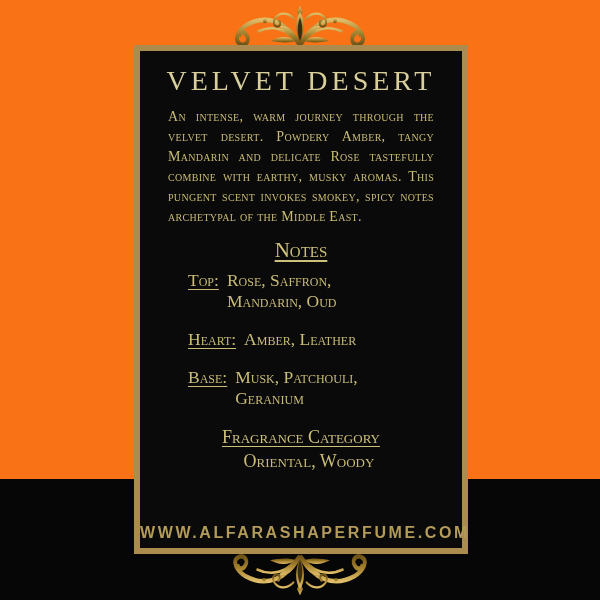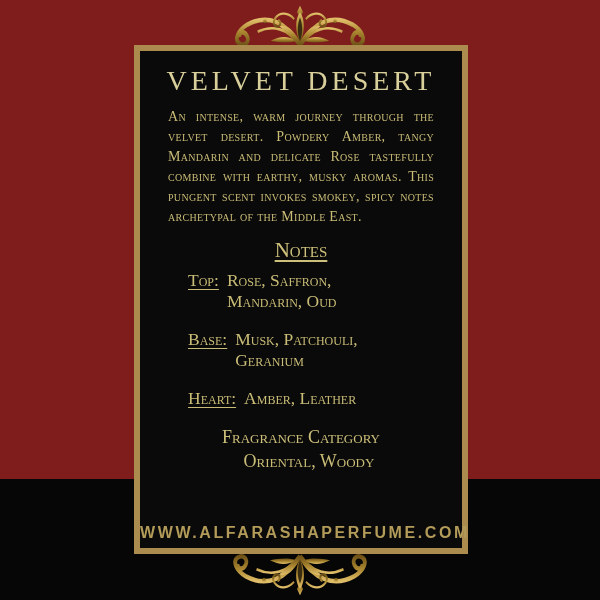--- a/index.html
+++ b/index.html
@@ -8,21 +8,21 @@
     width: 600px;
     height: 600px;
     background: #060606;
     overflow: hidden;
     font-family: "Liberation Serif", "DejaVu Serif", serif;
   }
   .stage {
     position: relative;
     width: 600px;
     height: 479px;
-    background: #7f1d1d;
+    background: #f97316;
   }
   .ornament {
     position: absolute;
     pointer-events: none;
   }
   .ornament-top {
     left: 227px;
     top: 3px;
     width: 146px;
     height: 45px;
@@ -85,20 +85,21 @@
     text-underline-offset: 3px;
     white-space: nowrap;
     margin-right: 8px;
   }
   .note-value { white-space: pre-line; }
   .category-heading {
     margin-top: 18px;
     text-align: center;
     font-size: 18px;
     color: #cdc07a;
+    text-decoration: underline;
     text-underline-offset: 3px;
   }
   .category-value {
     margin-top: 3px;
     text-align: center;
     font-size: 18px;
     color: #c9bc76;
     padding-left: 16px;
   }
   .website {
@@ -172,29 +173,29 @@
 
     <div class="notes-heading sc">Notes</div>
 
     <div class="note-row first sc">
       <span class="note-label">Top:</span>
       <span class="note-value">Rose, Saffron,
 Mandarin, Oud</span>
     </div>
 
     <div class="note-row spaced sc">
+      <span class="note-label">Heart:</span>
+      <span class="note-value">Amber, Leather</span>
+    </div>
+
+    <div class="note-row spaced sc">
       <span class="note-label">Base:</span>
       <span class="note-value">Musk, Patchouli,
 Geranium</span>
     </div>
 
-    <div class="note-row spaced sc">
-      <span class="note-label">Heart:</span>
-      <span class="note-value">Amber, Leather</span>
-    </div>
-
     <div class="category-heading sc">Fragrance Category</div>
     <div class="category-value sc">Oriental, Woody</div>
 
     <div class="website">WWW.ALFARASHAPERFUME.COM</div>
 
   </div>
 </div>
 
 </body></html>

